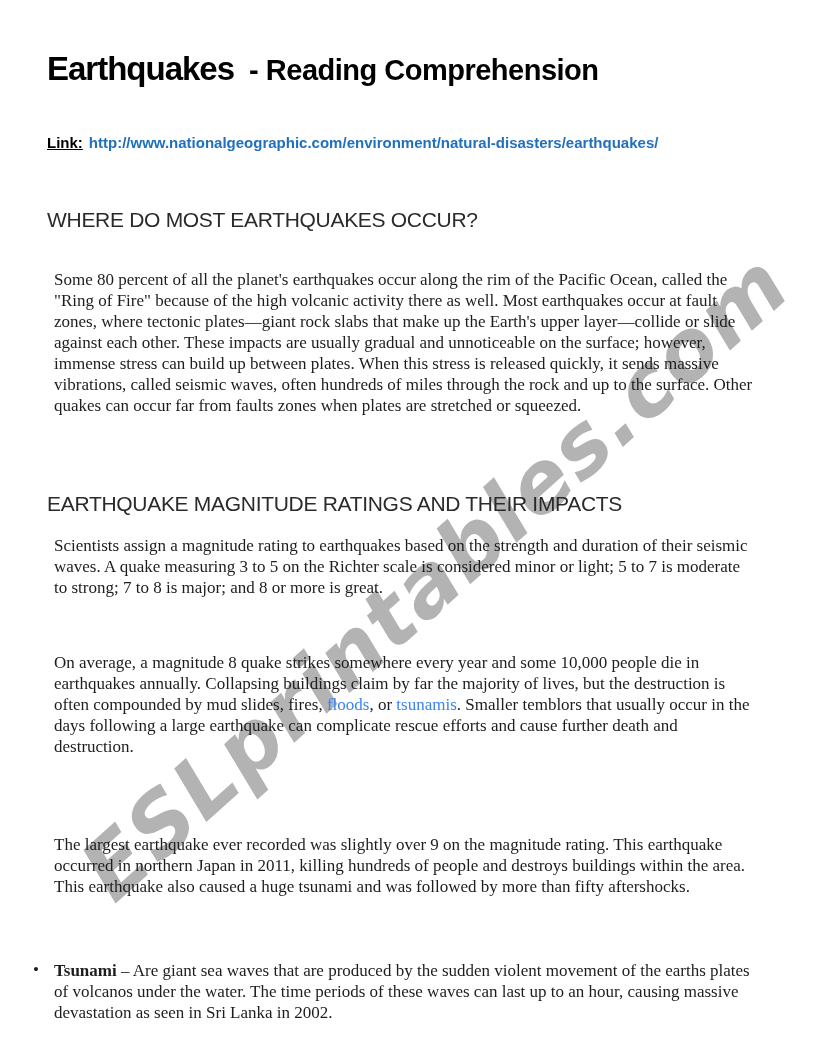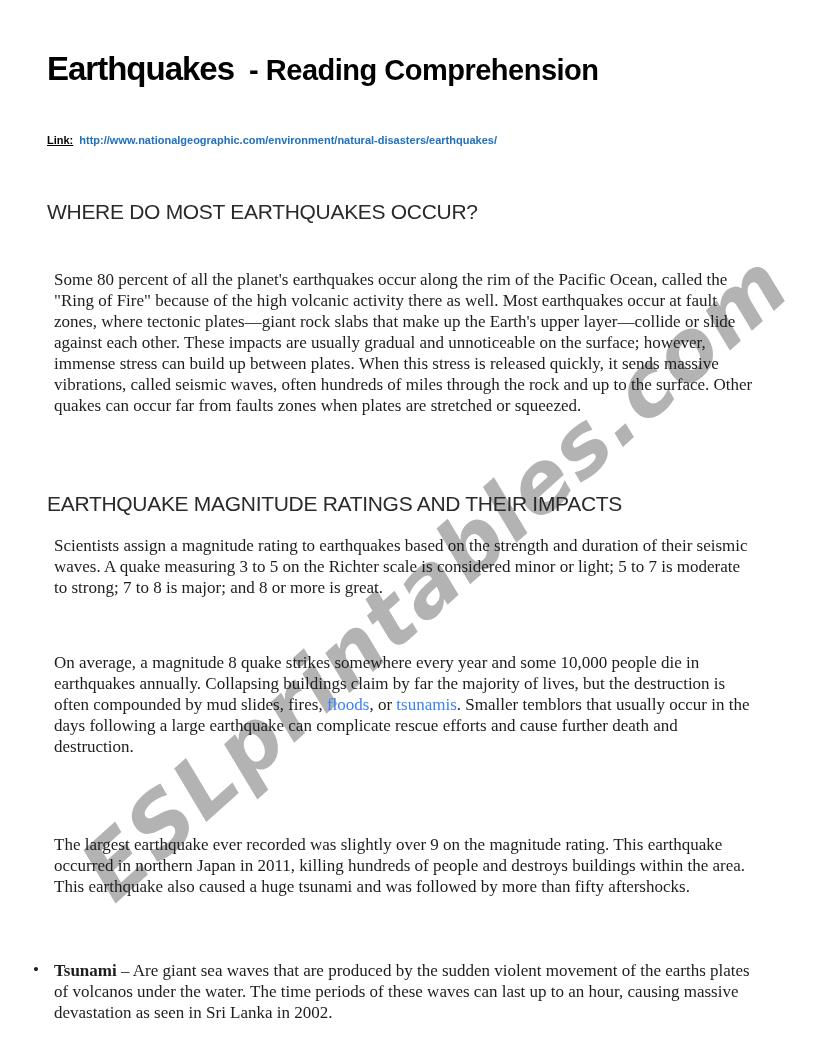--- a/index.html
+++ b/index.html
@@ -28,33 +28,33 @@
     z-index: 0;
     user-select: none;
   }
   
   .block { position: absolute; left: 47px; width: 702px; z-index: 1; }
 
   .title-line { top: 50px; font-family: "Liberation Sans", sans-serif; color: #000; }
   .title-main { font-size: 33px; font-weight: 700; letter-spacing: -1px; }
   .title-sub  { font-size: 29px; font-weight: 700; margin-left: 15px; letter-spacing: -0.5px; }
 
-  .link-line { top: 134px; font-family: "Liberation Sans", sans-serif; font-size: 11px; font-weight: 700; }
+  .link-line { top: 134px; font-family: "Liberation Sans", sans-serif; font-size: 15px; font-weight: 700; }
   .link-label { color: #000; text-decoration: underline; margin-right: 6px; }
   .link-url { color: #2170bd; text-decoration: none; cursor: pointer; }
 
   .heading {
     font-family: "Liberation Sans", sans-serif;
     font-size: 21px;
     font-weight: 400;
     letter-spacing: -0.3px;
     color: #2a2a2a;
     margin: 0;
   }
-  .h-where { top: 200px; }
+  .h-where { top: 208px; }
   .h-magnitude { top: 492px; }
 
   .body {
     font-size: 17px;
     line-height: 21px;
     color: #1d1d1d;
     margin: 7px;
   }
   .p-where    { top: 262px; }
   .p-rating   { top: 528px; }

